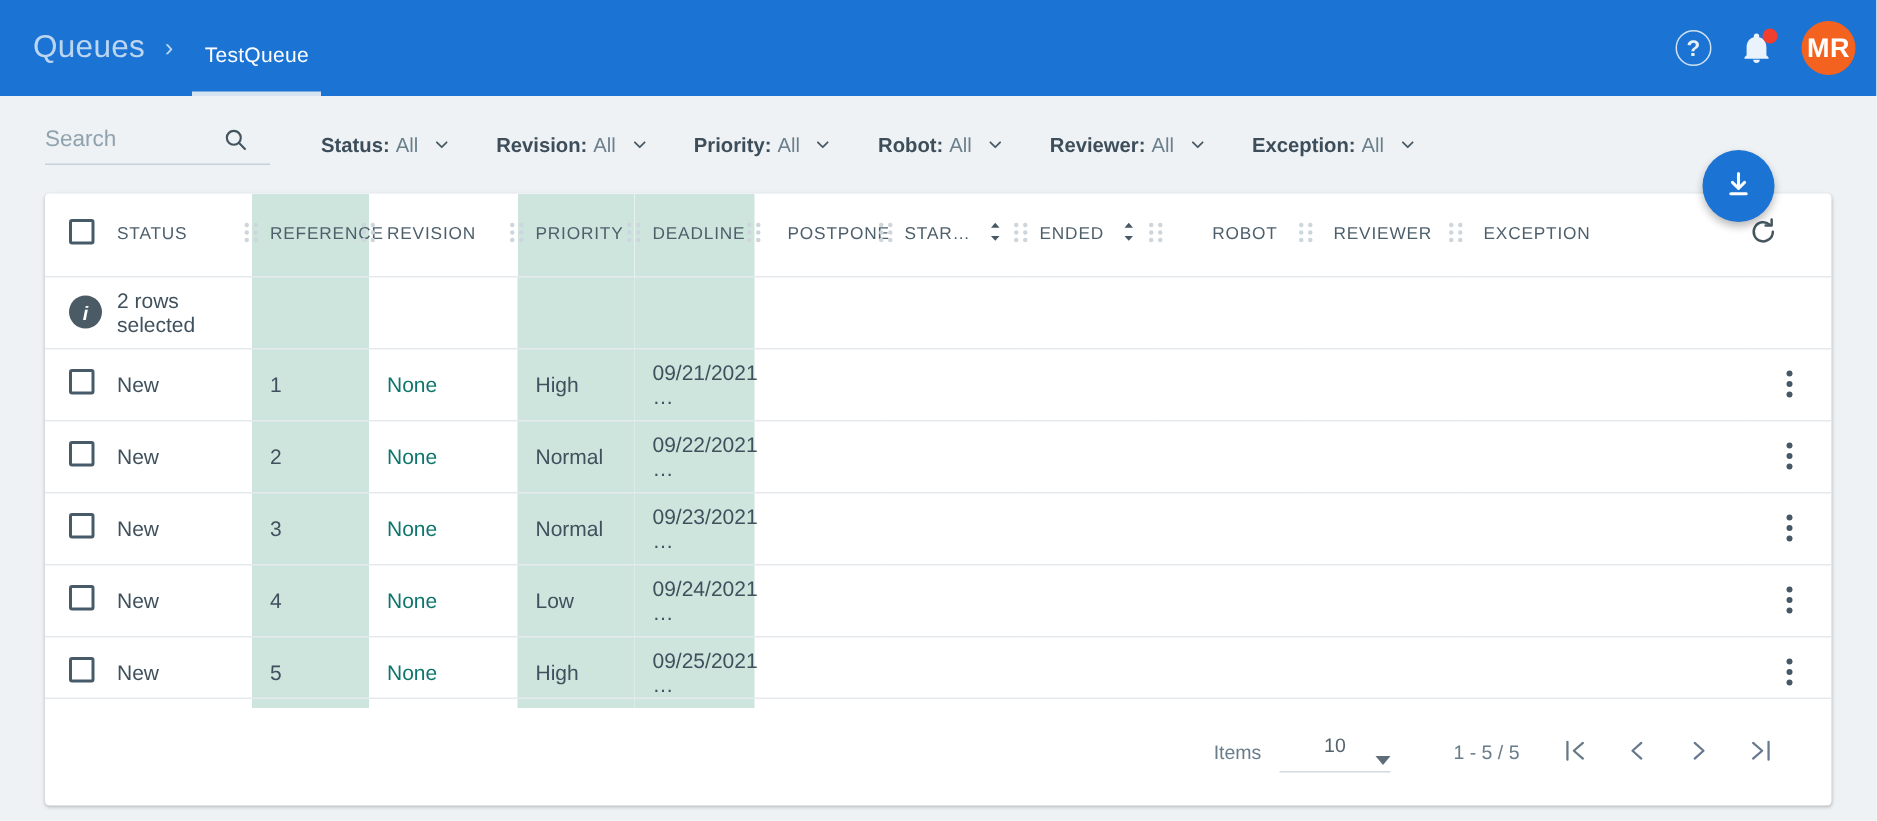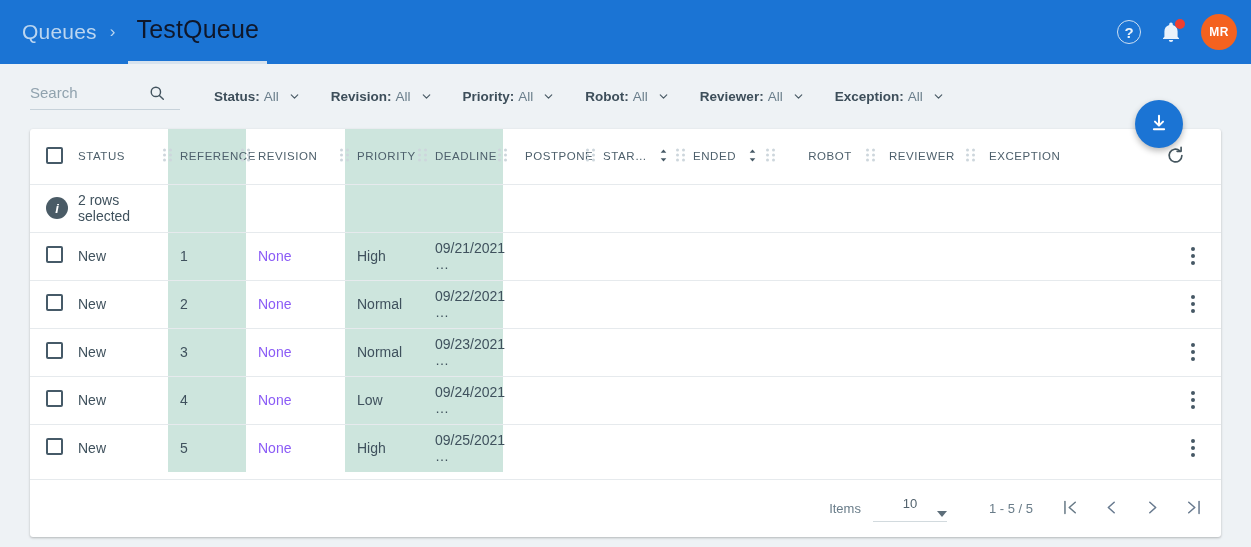--- a/index.html
+++ b/index.html
@@ -25,22 +25,22 @@
     font-size: 21px;
     letter-spacing: .2px;
     padding-bottom: 20px;
   }
   .crumb-sep {
     color: #bcd6f0; font-size: 17px;
     padding: 0 13px 22px 13px;
   }
   .crumb-active {
     position: relative;
-    color: #0f172a;
-    font-size: 25px;
+    color: #ffffff;
+    font-size: 14px;
     letter-spacing: .2px;
     padding: 0 8px 20px 8px;
   }
   .crumb-active::after {
     content: "";
     position: absolute;
     left: 0; right: 0; bottom: 0;
     height: 3px;
     background: #d7e3ee;
   }
@@ -58,21 +58,21 @@
   }
   .bell-wrap { position: relative; width: 24px; height: 24px; }
   .bell-badge {
     position: absolute; right: -2px; top: -1px;
     width: 10px; height: 10px; border-radius: 50%;
     background: #f03e2f;
   }
   .avatar {
     width: 36px; height: 36px; border-radius: 50%;
     background: #f4621f; color: #fff;
-    font-size: 12px; font-weight: bold; letter-spacing: .4px;
+    font-size: 18px; font-weight: bold; letter-spacing: .4px;
     display: flex; align-items: center; justify-content: center;
   }
 
   
   .filterbar {
     height: 65px;
     display: flex; align-items: center;
     padding-left: 30px;
   }
   .search-box {
@@ -154,21 +154,21 @@
   }
 
   tbody td {
     height: 48px;
     font-size: 14px;
     color: #3f515d;
     vertical-align: middle;
     border-top: 1px solid #e6eaed;
   }
   tbody tr.inforow td { border-top: 1px solid #e6eaed; height: 48px; }
-  .muted { color: #8b5cf6; }
+  .muted { color: #0f766e; }
   .info-ico {
     width: 22px; height: 22px; border-radius: 50%;
     background: #4a5b66; color: #fff;
     font-size: 13px; font-weight: bold; font-style: italic;
     display: flex; align-items: center; justify-content: center;
   }
   .kebab {
     display: flex; flex-direction: column; align-items: center;
     gap: 3px;
   }
@@ -186,24 +186,24 @@
   .c-end  { width: 90px; padding-left: 12px; }
   .c-rob  { width: 100px; padding-left: 18px; text-align: center; }
   .c-rvw  { width: 100px; padding-left: 18px; }
   .c-exc  { width: auto;  padding-left: 18px; }
   .c-act  { width: 56px; }
 
   
   .footer {
     position: absolute;
     left: 0; right: 0; bottom: 0;
-    height: 58px;
+    height: 72px;
     border-top: 1px solid #e6eaed;
     display: flex; align-items: center; justify-content: flex-end;
-    padding-right: 18px;
+    padding-right: 38px;
     font-size: 13px; color: #697c89;
   }
   .items-label { margin-right: 12px; }
   .items-sel {
     display: flex; align-items: center;
     border-bottom: 1px solid #d2dade;
     padding-bottom: 4px;
     min-width: 74px;
     margin-right: 42px;
     flex-direction: column;

